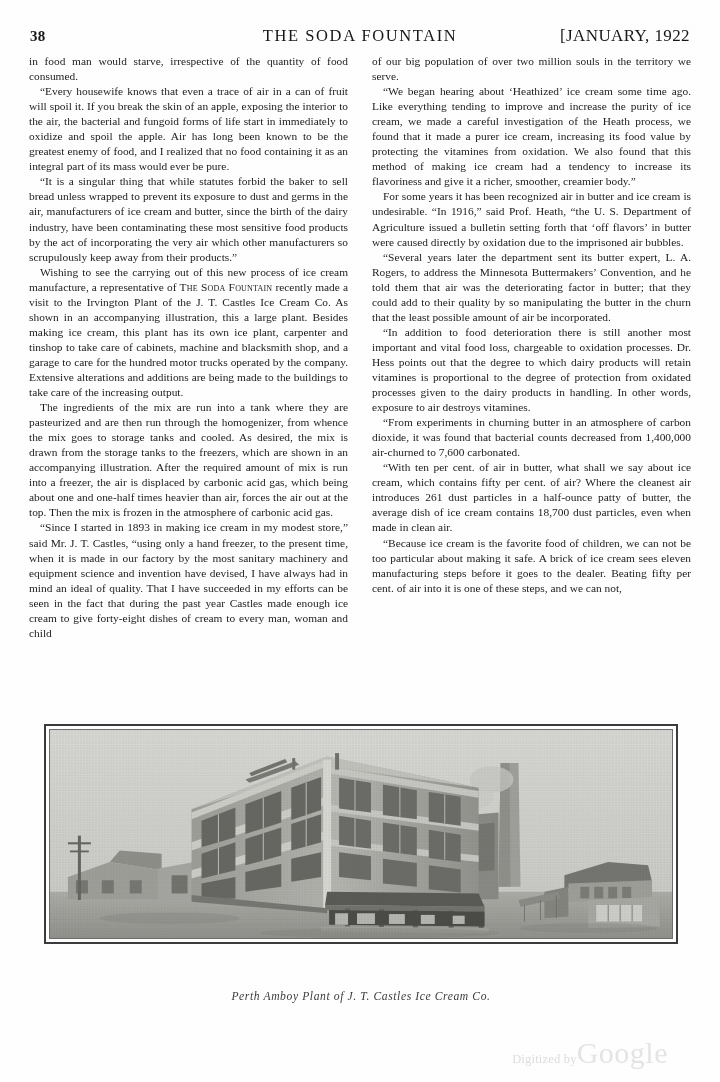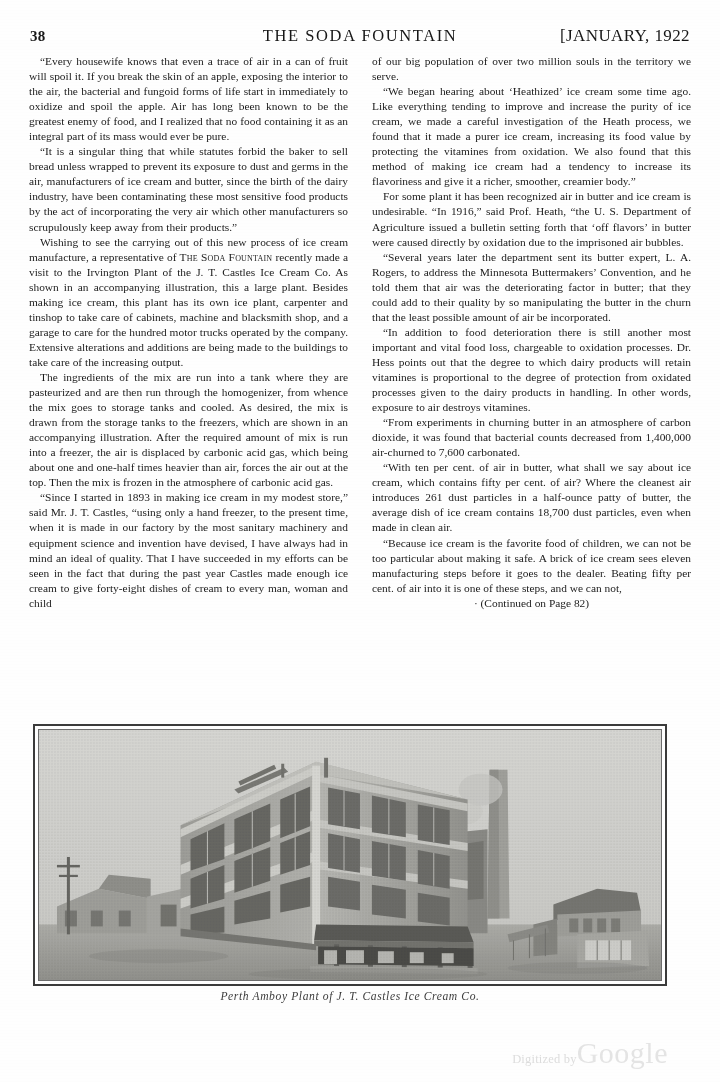--- a/index.html
+++ b/index.html
@@ -92,24 +92,24 @@
   .contd {
     text-align: center;
     text-indent: 0;
     margin-top: 9px;
     font-size: 11.4px;
   }
 
   
   .figure {
     position: absolute;
-    left: 33px;
+    left: 44px;
     top: 724px;
     width: 634px;
-    height: 262px;
+    height: 220px;
   }
   .frame-outer {
     position: absolute;
     inset: 0;
     border: 2px solid #3b3b3b;
     background: #ffffff;
     box-sizing: border-box;
   }
   .frame-inner {
     position: absolute;
@@ -181,37 +181,37 @@
 
   <div class="running-head">
     <span class="folio">38</span>
     <span class="head-title">THE SODA FOUNTAIN</span>
     <span class="head-date">[JANUARY, 1922</span>
   </div>
 
   <div class="columns">
 
     <div class="col">
+      <p>in food man would starve, irrespective of the quantity of food consumed.</p>
       <p class="ind">“Every housewife knows that even a trace of air in a can of fruit will spoil it. If you break the skin of an apple, exposing the interior to the air, the bacterial and fungoid forms of life start in immediately to oxidize and spoil the apple. Air has long been known to be the greatest enemy of food, and I realized that no food containing it as an integral part of its mass would ever be pure.</p>
       <p class="ind">“It is a singular thing that while statutes forbid the baker to sell bread unless wrapped to prevent its exposure to dust and germs in the air, manufacturers of ice cream and butter, since the birth of the dairy industry, have been contaminating these most sensitive food products by the act of incorporating the very air which other manufacturers so scrupulously keep away from their products.”</p>
       <p class="ind"><span>Wishing to see the carrying out of this new process of ice cream manufacture, a representative of </span><span class="sc">The Soda</span> <span class="sc">Fountain</span> <span>recently made a visit to the Irvington Plant of the J. T. Castles Ice Cream Co. As shown in an accompanying illustration, this a large plant. Besides making ice cream, this plant has its own ice plant, carpenter and tinshop to take care of cabinets, machine and blacksmith shop, and a garage to care for the hundred motor trucks operated by the company. Extensive alterations and additions are being made to the buildings to take care of the increasing output.</span></p>
       <p class="ind">The ingredients of the mix are run into a tank where they are pasteurized and are then run through the homogenizer, from whence the mix goes to storage tanks and cooled. As desired, the mix is drawn from the storage tanks to the freezers, which are shown in an accompanying illustration. After the required amount of mix is run into a freezer, the air is displaced by carbonic acid gas, which being about one and one-half times heavier than air, forces the air out at the top. Then the mix is frozen in the atmosphere of carbonic acid gas.</p>
       <p class="ind">“Since I started in 1893 in making ice cream in my modest store,” said Mr. J. T. Castles, “using only a hand freezer, to the present time, when it is made in our factory by the most sanitary machinery and equipment science and invention have devised, I have always had in mind an ideal of quality. That I have succeeded in my efforts can be seen in the fact that during the past year Castles made enough ice cream to give forty-eight dishes of cream to every man, woman and child</p>
     </div>
 
     <div class="col">
       <p>of our big population of over two million souls in the territory we serve.</p>
       <p class="ind">“We began hearing about ‘Heathized’ ice cream some time ago. Like everything tending to improve and increase the purity of ice cream, we made a careful investigation of the Heath process, we found that it made a purer ice cream, increasing its food value by protecting the vitamines from oxidation. We also found that this method of making ice cream had a tendency to increase its flavoriness and give it a richer, smoother, creamier body.”</p>
-      <p class="ind">For some plant it has been recognized air in butter and ice cream is undesirable. “In 1916,” said Prof. Heath, “the U. S. Department of Agriculture issued a bulletin setting forth that ‘off flavors’ in butter were caused directly by oxidation due to the imprisoned air bubbles.</p>
+      <p class="ind">For some years it has been recognized air in butter and ice cream is undesirable. “In 1916,” said Prof. Heath, “the U. S. Department of Agriculture issued a bulletin setting forth that ‘off flavors’ in butter were caused directly by oxidation due to the imprisoned air bubbles.</p>
       <p class="ind">“Several years later the department sent its butter expert, L. A. Rogers, to address the Minnesota Buttermakers’ Convention, and he told them that air was the deteriorating factor in butter; that they could add to their quality by so manipulating the butter in the churn that the least possible amount of air be incorporated.</p>
       <p class="ind">“In addition to food deterioration there is still another most important and vital food loss, chargeable to oxidation processes. Dr. Hess points out that the degree to which dairy products will retain vitamines is proportional to the degree of protection from oxidated processes given to the dairy products in handling. In other words, exposure to air destroys vitamines.</p>
       <p class="ind">“From experiments in churning butter in an atmosphere of carbon dioxide, it was found that bacterial counts decreased from 1,400,000 air-churned to 7,600 carbonated.</p>
       <p class="ind">“With ten per cent. of air in butter, what shall we say about ice cream, which contains fifty per cent. of air? Where the cleanest air introduces 261 dust particles in a half-ounce patty of butter, the average dish of ice cream contains 18,700 dust particles, even when made in clean air.</p>
       <p class="ind">“Because ice cream is the favorite food of children, we can not be too particular about making it safe. A brick of ice cream sees eleven manufacturing steps before it goes to the dealer. Beating fifty per cent. of air into it is one of these steps, and we can not,</p>
-      <p class="contd">· (Continued on Page 82)</p>
     </div>
 
   </div>
 
   <div class="figure">
     <div class="frame-outer"></div>
     <div class="frame-inner">
       <svg class="photo-svg" viewBox="0 0 624 252" preserveAspectRatio="none">
         <defs>
           <linearGradient id="sky" x1="0" y1="0" x2="0" y2="1">

